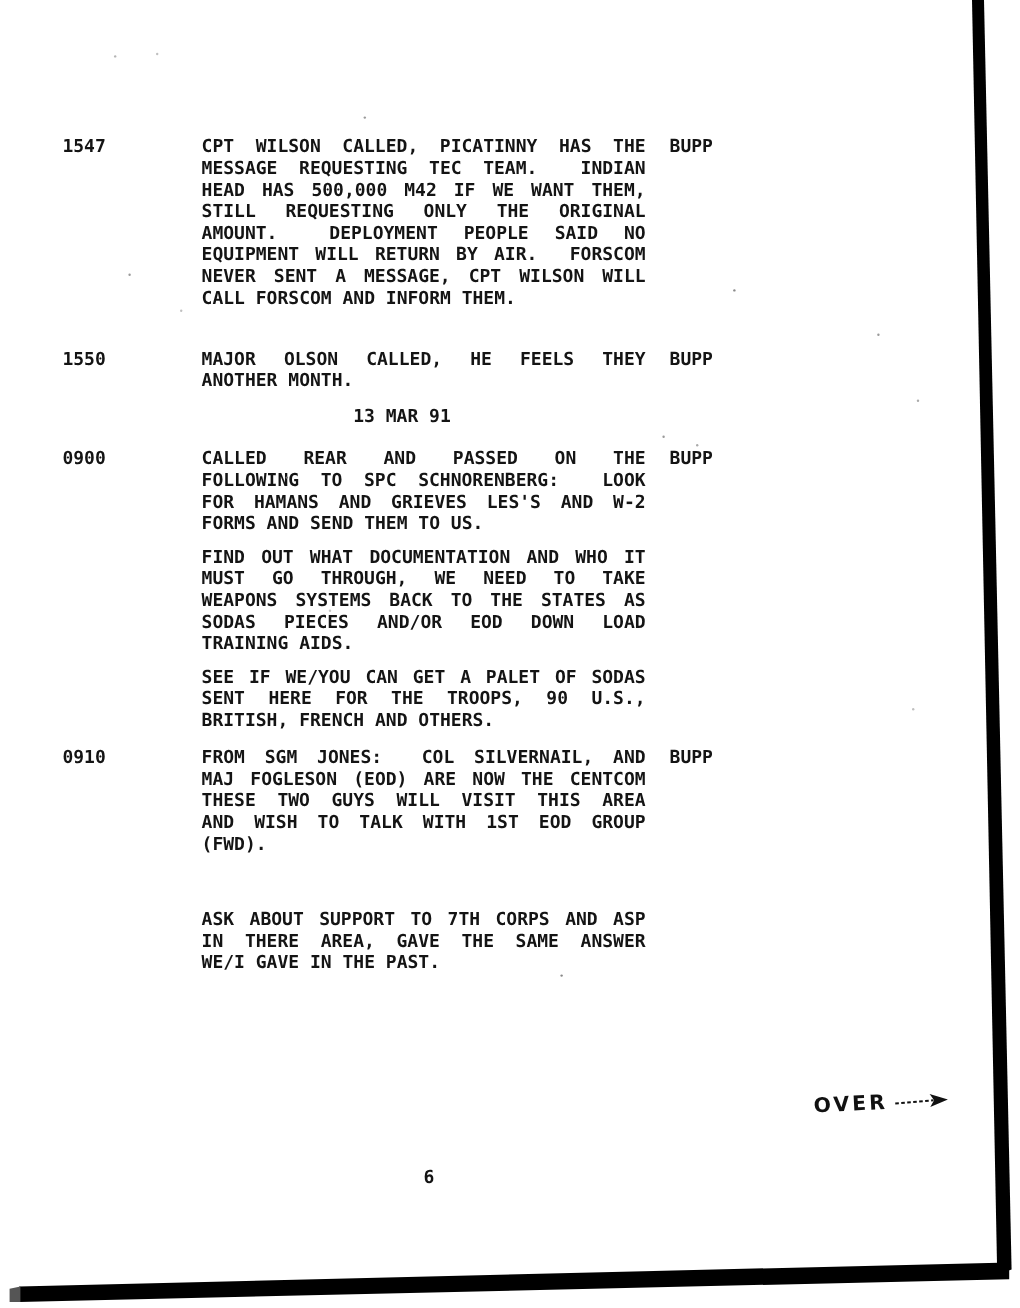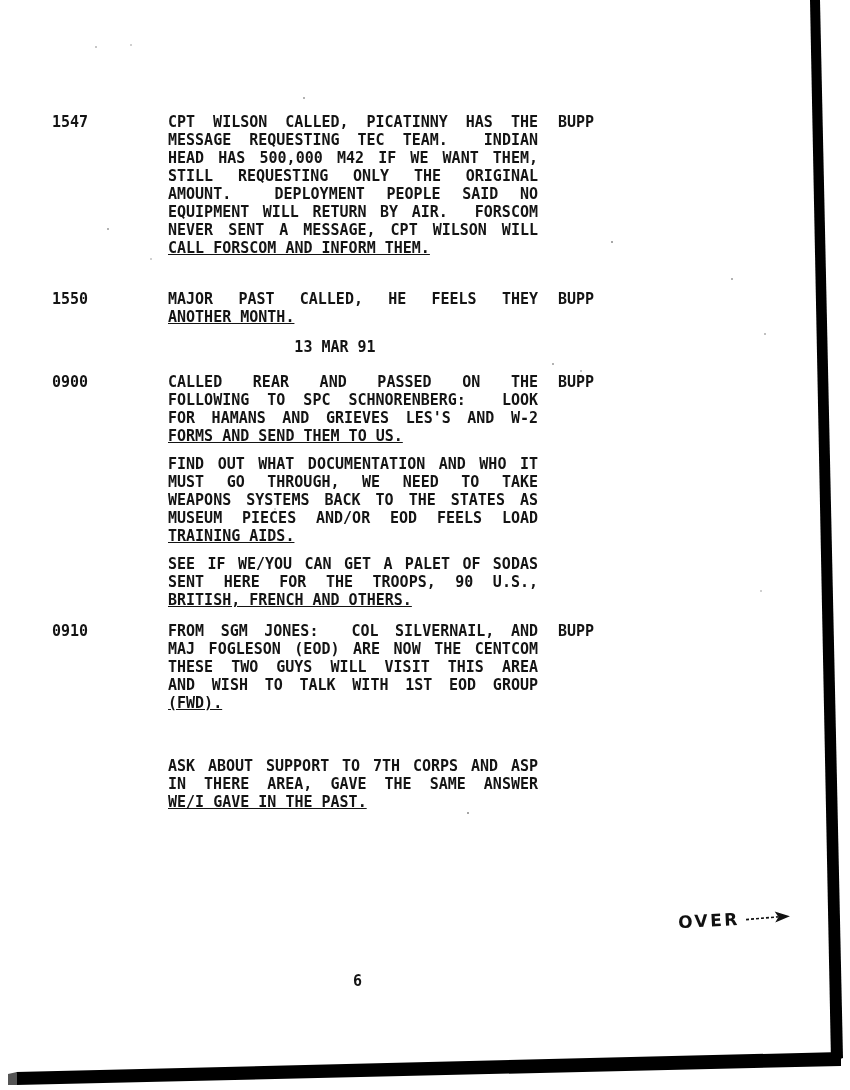--- a/index.html
+++ b/index.html
@@ -15,21 +15,21 @@
   .block-2 { margin-top:12px; }
   .block-3 { margin-top:17px; }
   .block-4 { margin-top:13px; }
   .block-5 { margin-top:45px; }
   .time { position:absolute; left:0; top:0; }
   .entry-body { margin-left:116px; width:370px; }
   .para + .para { margin-top:10px; }
   .block-3 .entry-body .para:nth-child(4) { margin-top:17px; }
   .initials { position:absolute; left:506px; top:0; }
   .line { height:18px; text-align:justify; text-align-last:justify; }
-  .line.last { text-align:left; text-align-last:left;text-decoration:underline; }
+  .line.last { text-align:left; text-align-last:left; }
   .date-row { height:18px;text-align:center; }
   .page-number { position:absolute; left:353px; top:972px; }
   .over-note {
     position:absolute; left:678px; top:898px; width:120px; height:42px;
     transform:rotate(-3deg);
     font-family:"DejaVu Sans", sans-serif; font-weight:700;
     font-size:17px; letter-spacing:2.5px; color:#111;
     display:flex; align-items:center; gap:4px;
   }
   .over-arrow { flex:0 0 auto; }
@@ -63,41 +63,41 @@
             <div class="line">NEVER SENT A MESSAGE, CPT WILSON WILL</div>
             <div class="line last">CALL FORSCOM AND INFORM THEM.</div>
           </div>
         </div>
         <span class="initials">BUPP</span>
       </div>
       <div class="row block-1">
         <span class="time">1550</span>
         <div class="entry-body">
           <div class="para">
-            <div class="line">MAJOR PAST CALLED, HE FEELS THEY</div>
+            <div class="line">MAJOR OLSON CALLED, HE FEELS THEY</div>
             <div class="line last">ANOTHER MONTH.</div>
           </div>
         </div>
         <span class="initials">BUPP</span>
       </div>
       <div class="row block-2 date-row"><span class="date-label">13 MAR 91</span></div>
       <div class="row block-3">
         <span class="time">0900</span>
         <div class="entry-body">
           <div class="para">
             <div class="line">CALLED REAR AND PASSED ON THE</div>
             <div class="line">FOLLOWING TO SPC SCHNORENBERG:&nbsp; LOOK</div>
             <div class="line">FOR HAMANS AND GRIEVES LES'S AND W-2</div>
             <div class="line last">FORMS AND SEND THEM TO US.</div>
           </div>
           <div class="para">
             <div class="line">FIND OUT WHAT DOCUMENTATION AND WHO IT</div>
             <div class="line">MUST GO THROUGH, WE NEED TO TAKE</div>
             <div class="line">WEAPONS SYSTEMS BACK TO THE STATES AS</div>
-            <div class="line">MUSEUM PIECES AND/OR EOD FEELS LOAD</div>
+            <div class="line">SODAS PIECES AND/OR EOD DOWN LOAD</div>
             <div class="line last">TRAINING AIDS.</div>
           </div>
           <div class="para">
             <div class="line">SEE IF WE/YOU CAN GET A PALET OF SODAS</div>
             <div class="line">SENT HERE FOR THE TROOPS, 90 U.S.,</div>
             <div class="line last">BRITISH, FRENCH AND OTHERS.</div>
           </div>
         </div>
         <span class="initials">BUPP</span>
       </div>

